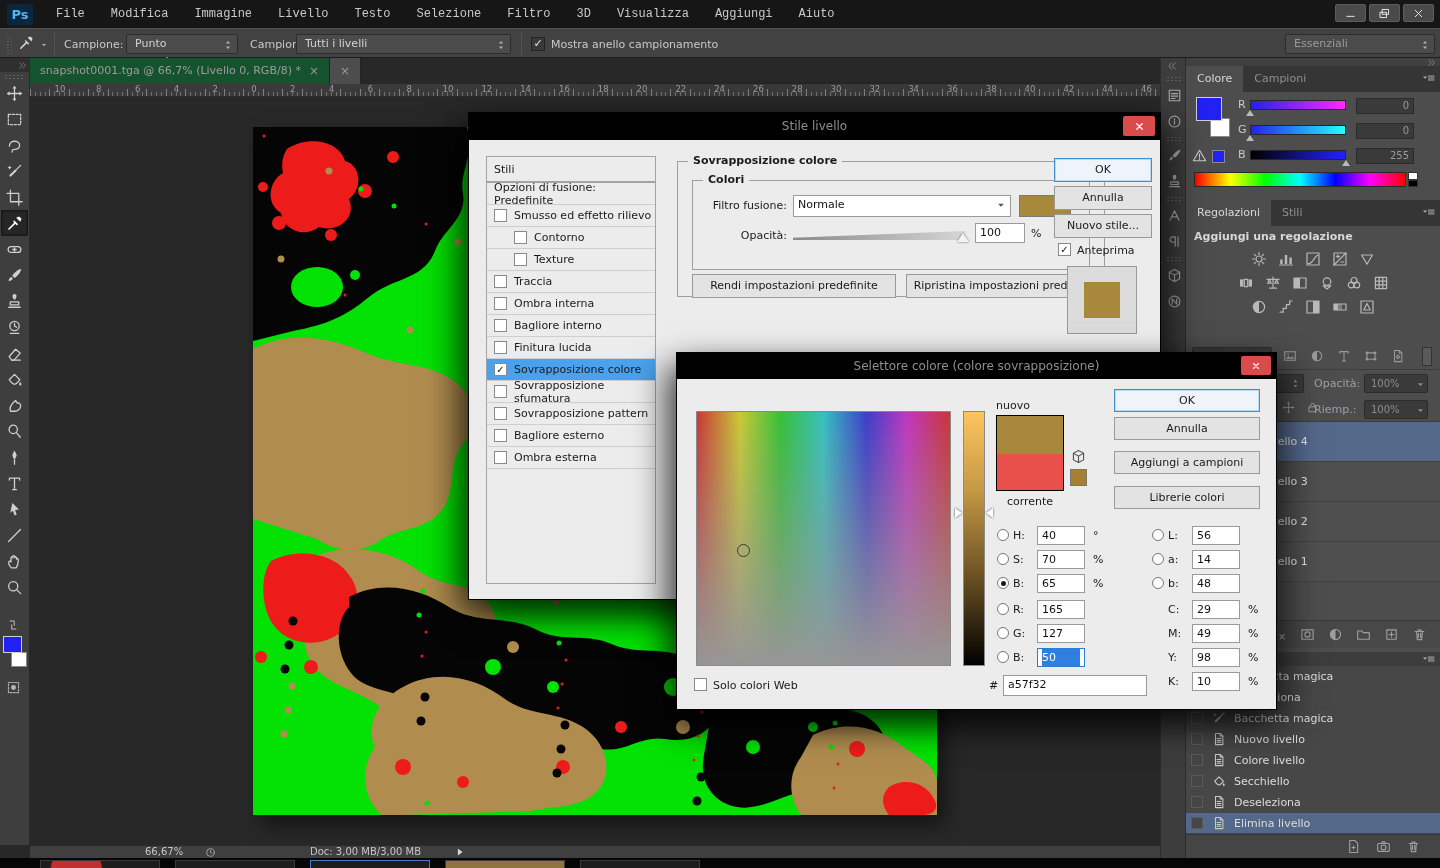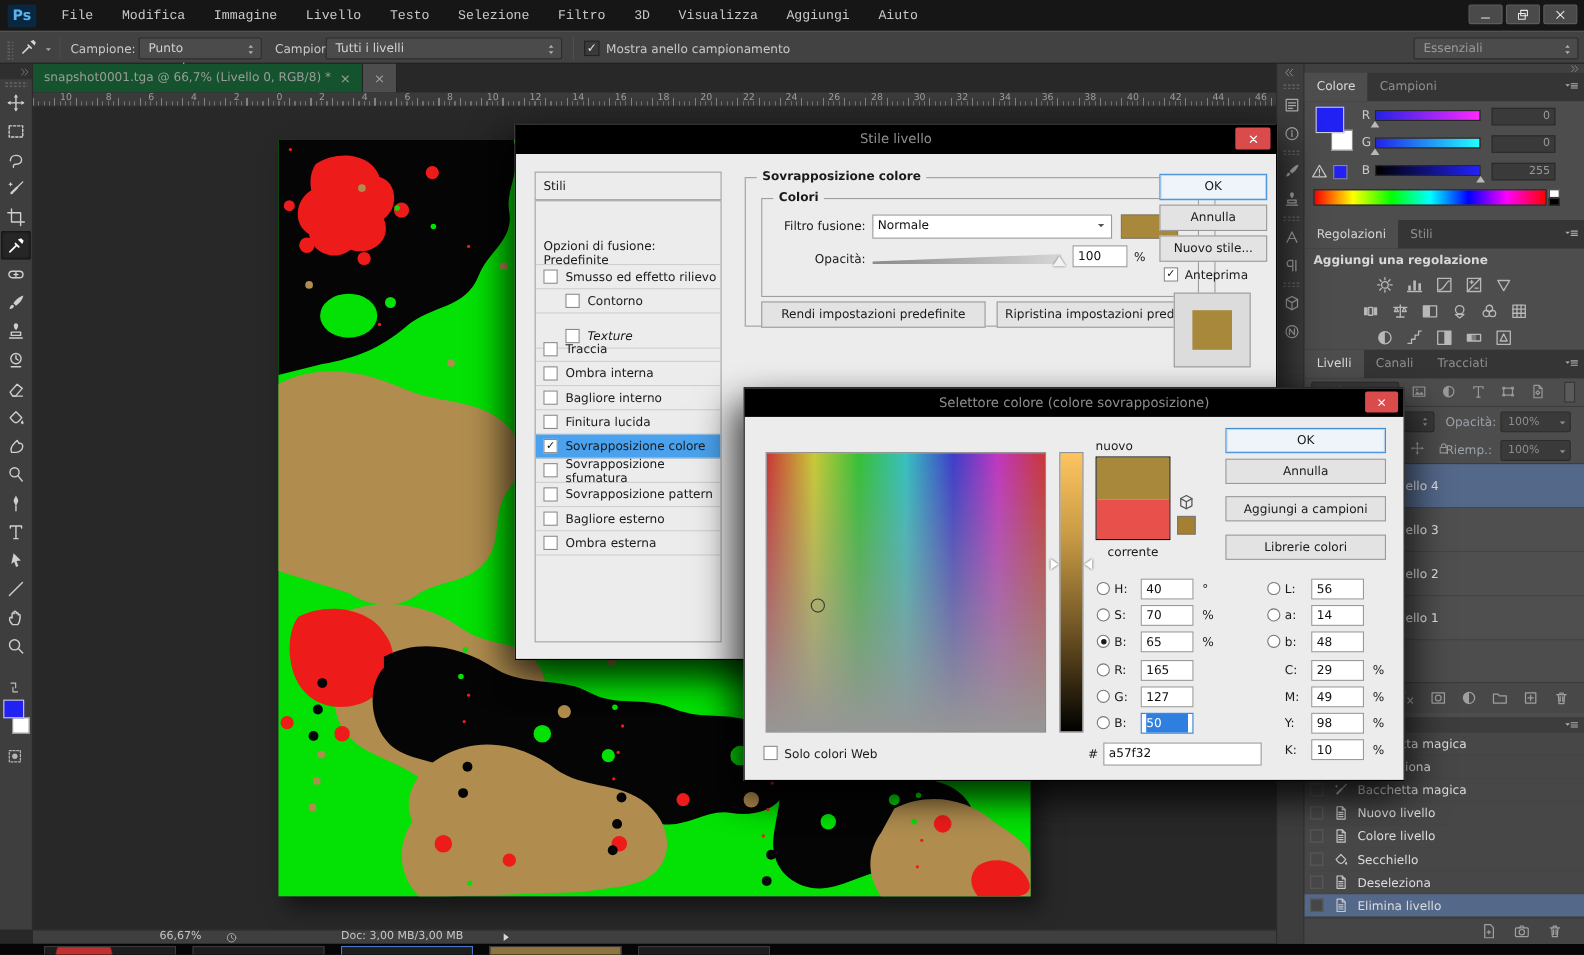--- a/index.html
+++ b/index.html
@@ -86,21 +86,21 @@
             color:#fff;display:flex;align-items:center;justify-content:center;}
   .btn{position:absolute;background:#e3e3e3;border:1px solid #9a9a9a;color:#1a1a1a;font-size:11px;text-align:center;}
   .btn.primary{border:1px solid #3f8ed6;box-shadow:inset 0 0 0 1px #bcd9f2;background:#eef4fa;}
   .cb{width:13px;height:13px;background:#fff;border:1px solid #8a8a8a;color:#111;font-size:10px;line-height:11px;text-align:center;}
   .radio{width:12px;height:12px;border:1px solid #787878;border-radius:50%;background:#fff;}
   .radio.on::after{content:"";display:block;width:5px;height:5px;background:#1a1a1a;border-radius:50%;margin:2.5px auto;}
   .dlabel{position:absolute;color:#1a1a1a;font-size:11px;}
   .dinput{position:absolute;background:#fff;border:1px solid #9a9a9a;color:#111;font-size:11px;line-height:17px;padding:0 4px;}
   .fieldset{position:absolute;border:1px solid #9e9e9e;}
   .legend{position:absolute;top:-8px;background:#ececec;padding:0 5px;font-weight:bold;color:#1a1a1a;font-size:11px;}
-  .lsrow{position:absolute;left:0;width:168px;height:22px;border-bottom:1px solid #cfcfcf;display:flex;align-items:center;gap:7px;color:#1a1a1a;font-size:11px;margin-top:36px;}
+  .lsrow{position:absolute;left:0;width:168px;height:22px;border-bottom:1px solid #cfcfcf;display:flex;align-items:center;gap:7px;color:#1a1a1a;font-size:11px;}
   .lsrow.sel{background:#4aa2ee;}
   .selhl{background:#2f7fe0;color:#fff;}
 </style>
 </head>
 <body>
 
 <div class="app" id="app" style="--g: #04e104; --k: #050505; --t: #b08d4f; --r: #ee1b1b;">
 
   <div class="menubar">
     <div class="pslogo">Ps</div>
@@ -720,31 +720,20 @@
                   <rect x="2" y="2" width="12" height="12"></rect>
                   <path d="M4.8 11 8 4.6 11.2 11z"></path>
                 </svg>
               </div>
             </div>
           </div>
       </div>
     </div>
 
     <div class="pgroup" style="top:260px;height:334px">
-      <div class="phead" id="layers-tabs">
-          <div class="ptab on">Livelli</div>
-          <div class="ptab">Canali</div>
-          <div class="ptab">Tracciati</div>
-          <div class="pmenu">
-            <svg class="ic" style="width:13px;height:13px" viewBox="0 0 16 16">
-              <path class="f" d="M1.2 4.4l2.6 2.6 2.6-2.6z"></path>
-              <path d="M7.8 3.8h7M7.8 6.2h7M7.8 8.6h7"></path>
-            </svg>
-          </div>
-        </div>
       <div class="abs" style="left:0;top:26px;width:254px;height:308px" id="layers-body">
           <div class="abs" style="left: 0px; top: 0px; width: 254px; height: 26px; border-bottom: 1px solid rgb(60, 60, 60);">
             <div class="ddbox" style="left: 6px; top: 3px; width: 80px; height: 19px; display: flex; align-items: center; gap: 4px; padding: 0px 4px; color: rgb(187, 187, 187);">
               <svg class="ic" style="width:10px;height:10px" viewBox="0 0 16 16">
                 <circle cx="6.8" cy="6.8" r="3.6"></circle>
                 <path d="M9.6 9.6l3.2 3.2"></path>
               </svg>
               <span>Tipo</span>
               <svg class="ic" style="width:10px;height:10px" viewBox="0 0 16 16">
                 <path class="f" d="M8 2.6 10.8 6H5.2zM8 13.4 10.8 10H5.2z"></path>
@@ -1054,21 +1043,21 @@
           <div>Opzioni di fusione: Predefinite</div>
         </div>
         <div class="lsrow" style="top: 22px; padding-left: 7px;">
           <div class="cb" style="flex: 0 0 13px;"></div>
           <div>Smusso ed effetto rilievo</div>
         </div>
         <div class="lsrow" style="top: 44px; padding-left: 27px;">
           <div class="cb" style="flex: 0 0 13px;"></div>
           <div>Contorno</div>
         </div>
-        <div class="lsrow" style="top: 76px; padding-left: 27px; font-style: italic;">
+        <div class="lsrow" style="top: 66px; padding-left: 27px;">
           <div class="cb" style="flex: 0 0 13px;"></div>
           <div>Texture</div>
         </div>
         <div class="lsrow" style="top: 88px; padding-left: 7px;">
           <div class="cb" style="flex: 0 0 13px;"></div>
           <div>Traccia</div>
         </div>
         <div class="lsrow" style="top: 110px; padding-left: 7px;">
           <div class="cb" style="flex: 0 0 13px;"></div>
           <div>Ombra interna</div>

